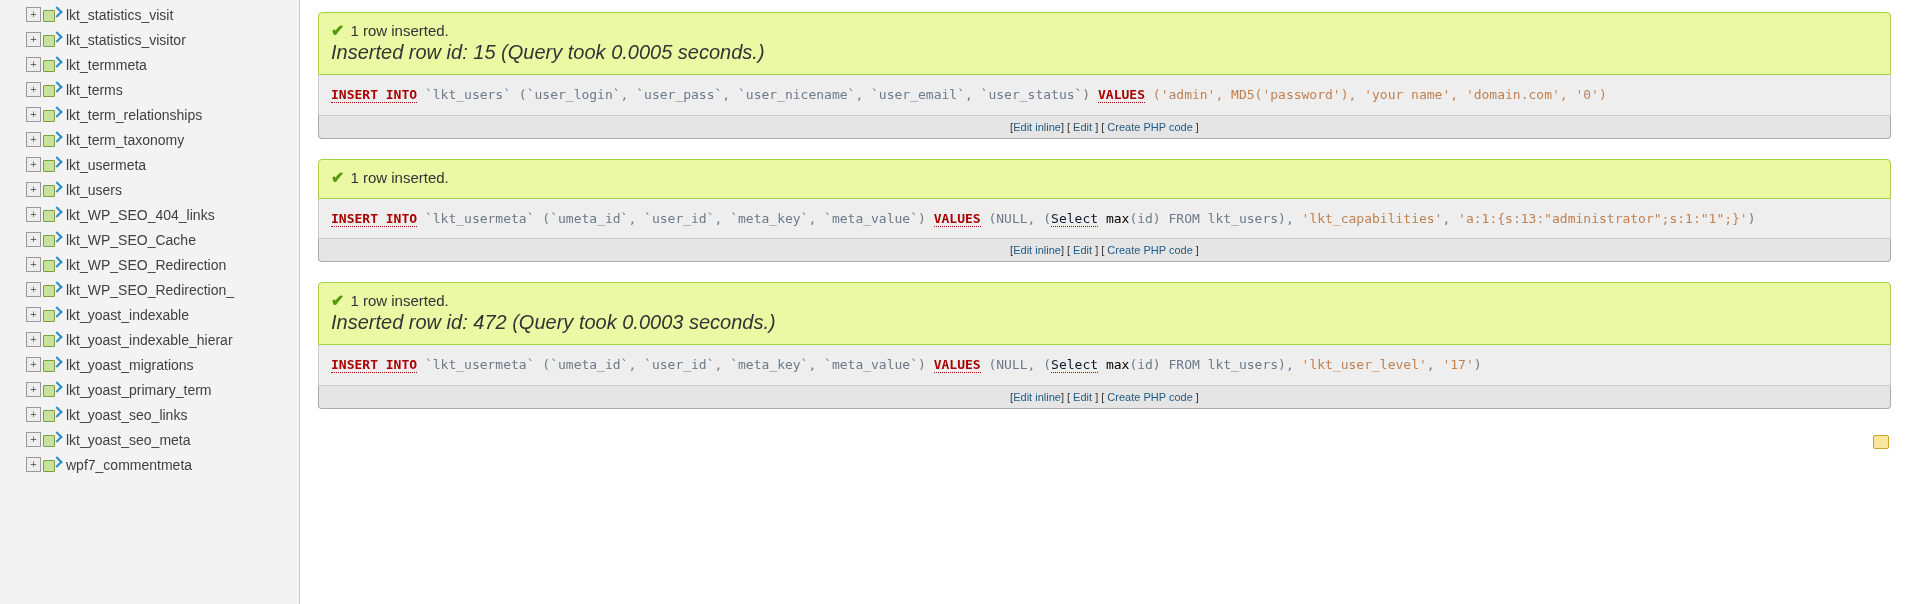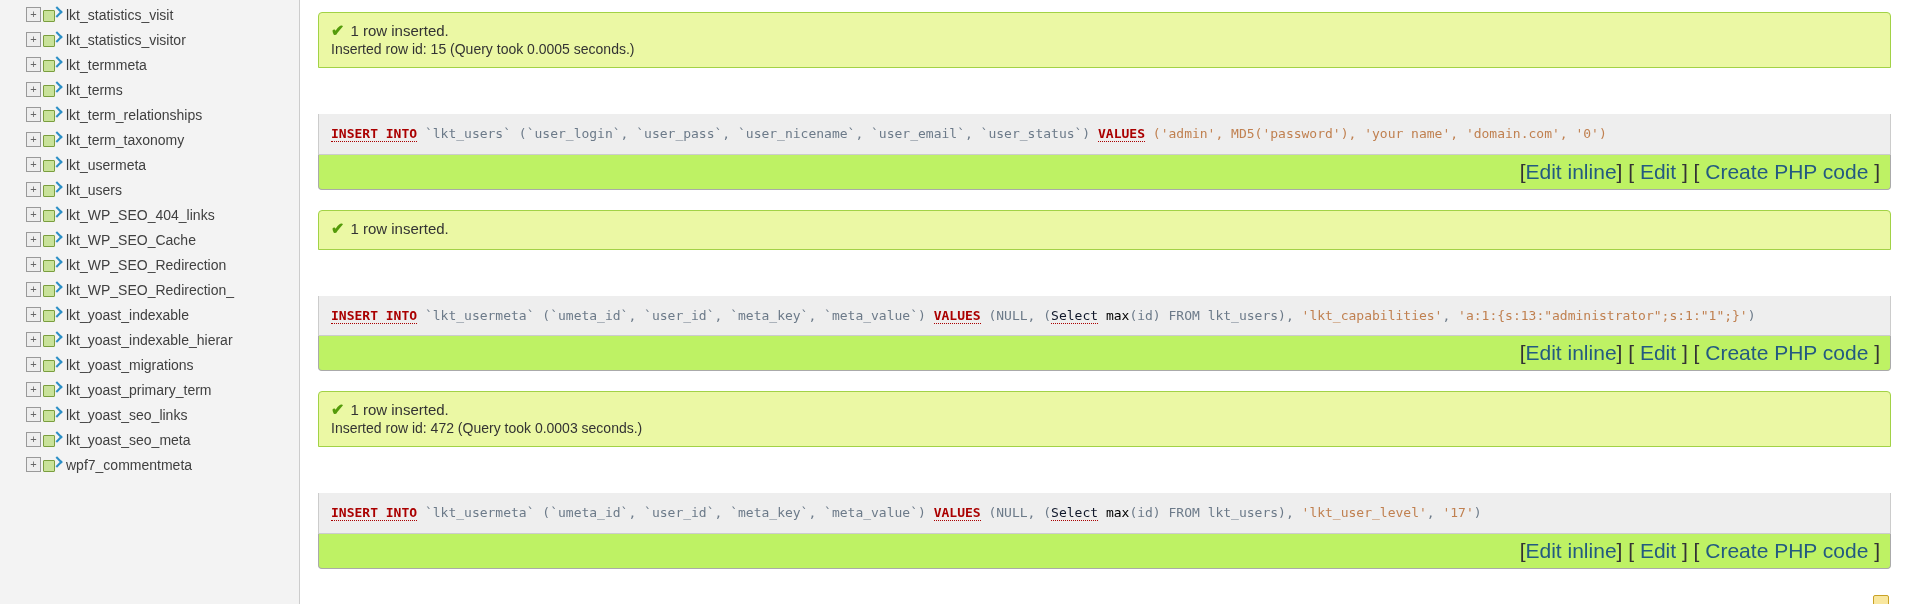--- a/index.html
+++ b/index.html
@@ -11,28 +11,28 @@
 .expand-box { width: 15px; height: 15px; border: 1px solid #999; background: #eee; display: flex; align-items: center; justify-content: center; font-size: 11px; color: #666; margin-right: 2px; line-height: 1; }
 .table-icon { width: 18px; height: 14px; position: relative; margin-right: 5px; }
 .table-icon::before { content: ""; position: absolute; left: 0; top: 2px; width: 10px; height: 10px; border: 1px solid #7a9e3e; background: #c9e29a; border-radius: 1px; }
 .table-icon::after { content: ""; position: absolute; right: 0; top: 0; width: 6px; height: 6px; border-right: 2px solid #2a8ec6; border-top: 2px solid #2a8ec6; transform: rotate(45deg); }
 .tree-label { color: #404040; font-size: 14px; }
 .main { flex: 1; padding: 12px 18px 0 18px; overflow-y: auto; }
 .result-block { margin-bottom: 20px; }
 .success-box { background: #ebf8a4; border: 1px solid #a2d246; border-radius: 4px 4px 0 0; padding: 8px 12px 10px 12px; }
 .success-line1 { display: flex; align-items: center; font-size: 15px; margin-bottom: 1px; }
 .check-icon { color: #549b0b; font-size: 16px; margin-right: 6px; font-weight: bold; }
-.success-line2 { font-size: 14px; color: #333; }
-.sql-box { background: #eee; border: 1px solid #ccc; border-top: none; padding: 10px 12px; font-family: "Consolas", monospace; font-size: 13px; line-height: 1.5; word-wrap: break-word; margin-top: 46px; }
+.success-line2 { font-size: 20px; color: #333; font-style: italic; }
+.sql-box { background: #eee; border: 1px solid #ccc; border-top: none; padding: 10px 12px; font-family: "Consolas", monospace; font-size: 13px; line-height: 1.5; word-wrap: break-word; }
 .kw-insert { color: #a00; font-weight: bold; border-bottom: 1px dotted #a00; }
 .kw-values { color: #a00; font-weight: bold; border-bottom: 1px dotted #a00; }
 .kw-str { color: #c08050; }
 .kw-sel { color: #0f172a; border-bottom: 1px dotted #a00; }
 .kw-func { color: #000000; }
-.links-box { background: #bef264; border: 1px solid #aaa; border-top: none; border-radius: 0 0 4px 4px; padding: 5px 10px; text-align: right; font-size: 21px; }
+.links-box { background: #e5e5e5; border: 1px solid #aaa; border-top: none; border-radius: 0 0 4px 4px; padding: 5px 10px; text-align: center; font-size: 11px; }
 .links-box .bracket { color: #333; }
 .links-box a { color: #235a81; text-decoration: none; cursor: pointer; }
 .bookmark-row { text-align: right; padding: 6px 2px 0 0; }
 .bookmark-icon { display: inline-block; width: 16px; height: 14px; background: #f9e79f; border: 1px solid #c9a227; border-radius: 2px; }
 .rowspan{color:#6c7a89}
 </style>
 </head>
 <body>
 
 <div class="sidebar" id="sidebar">

